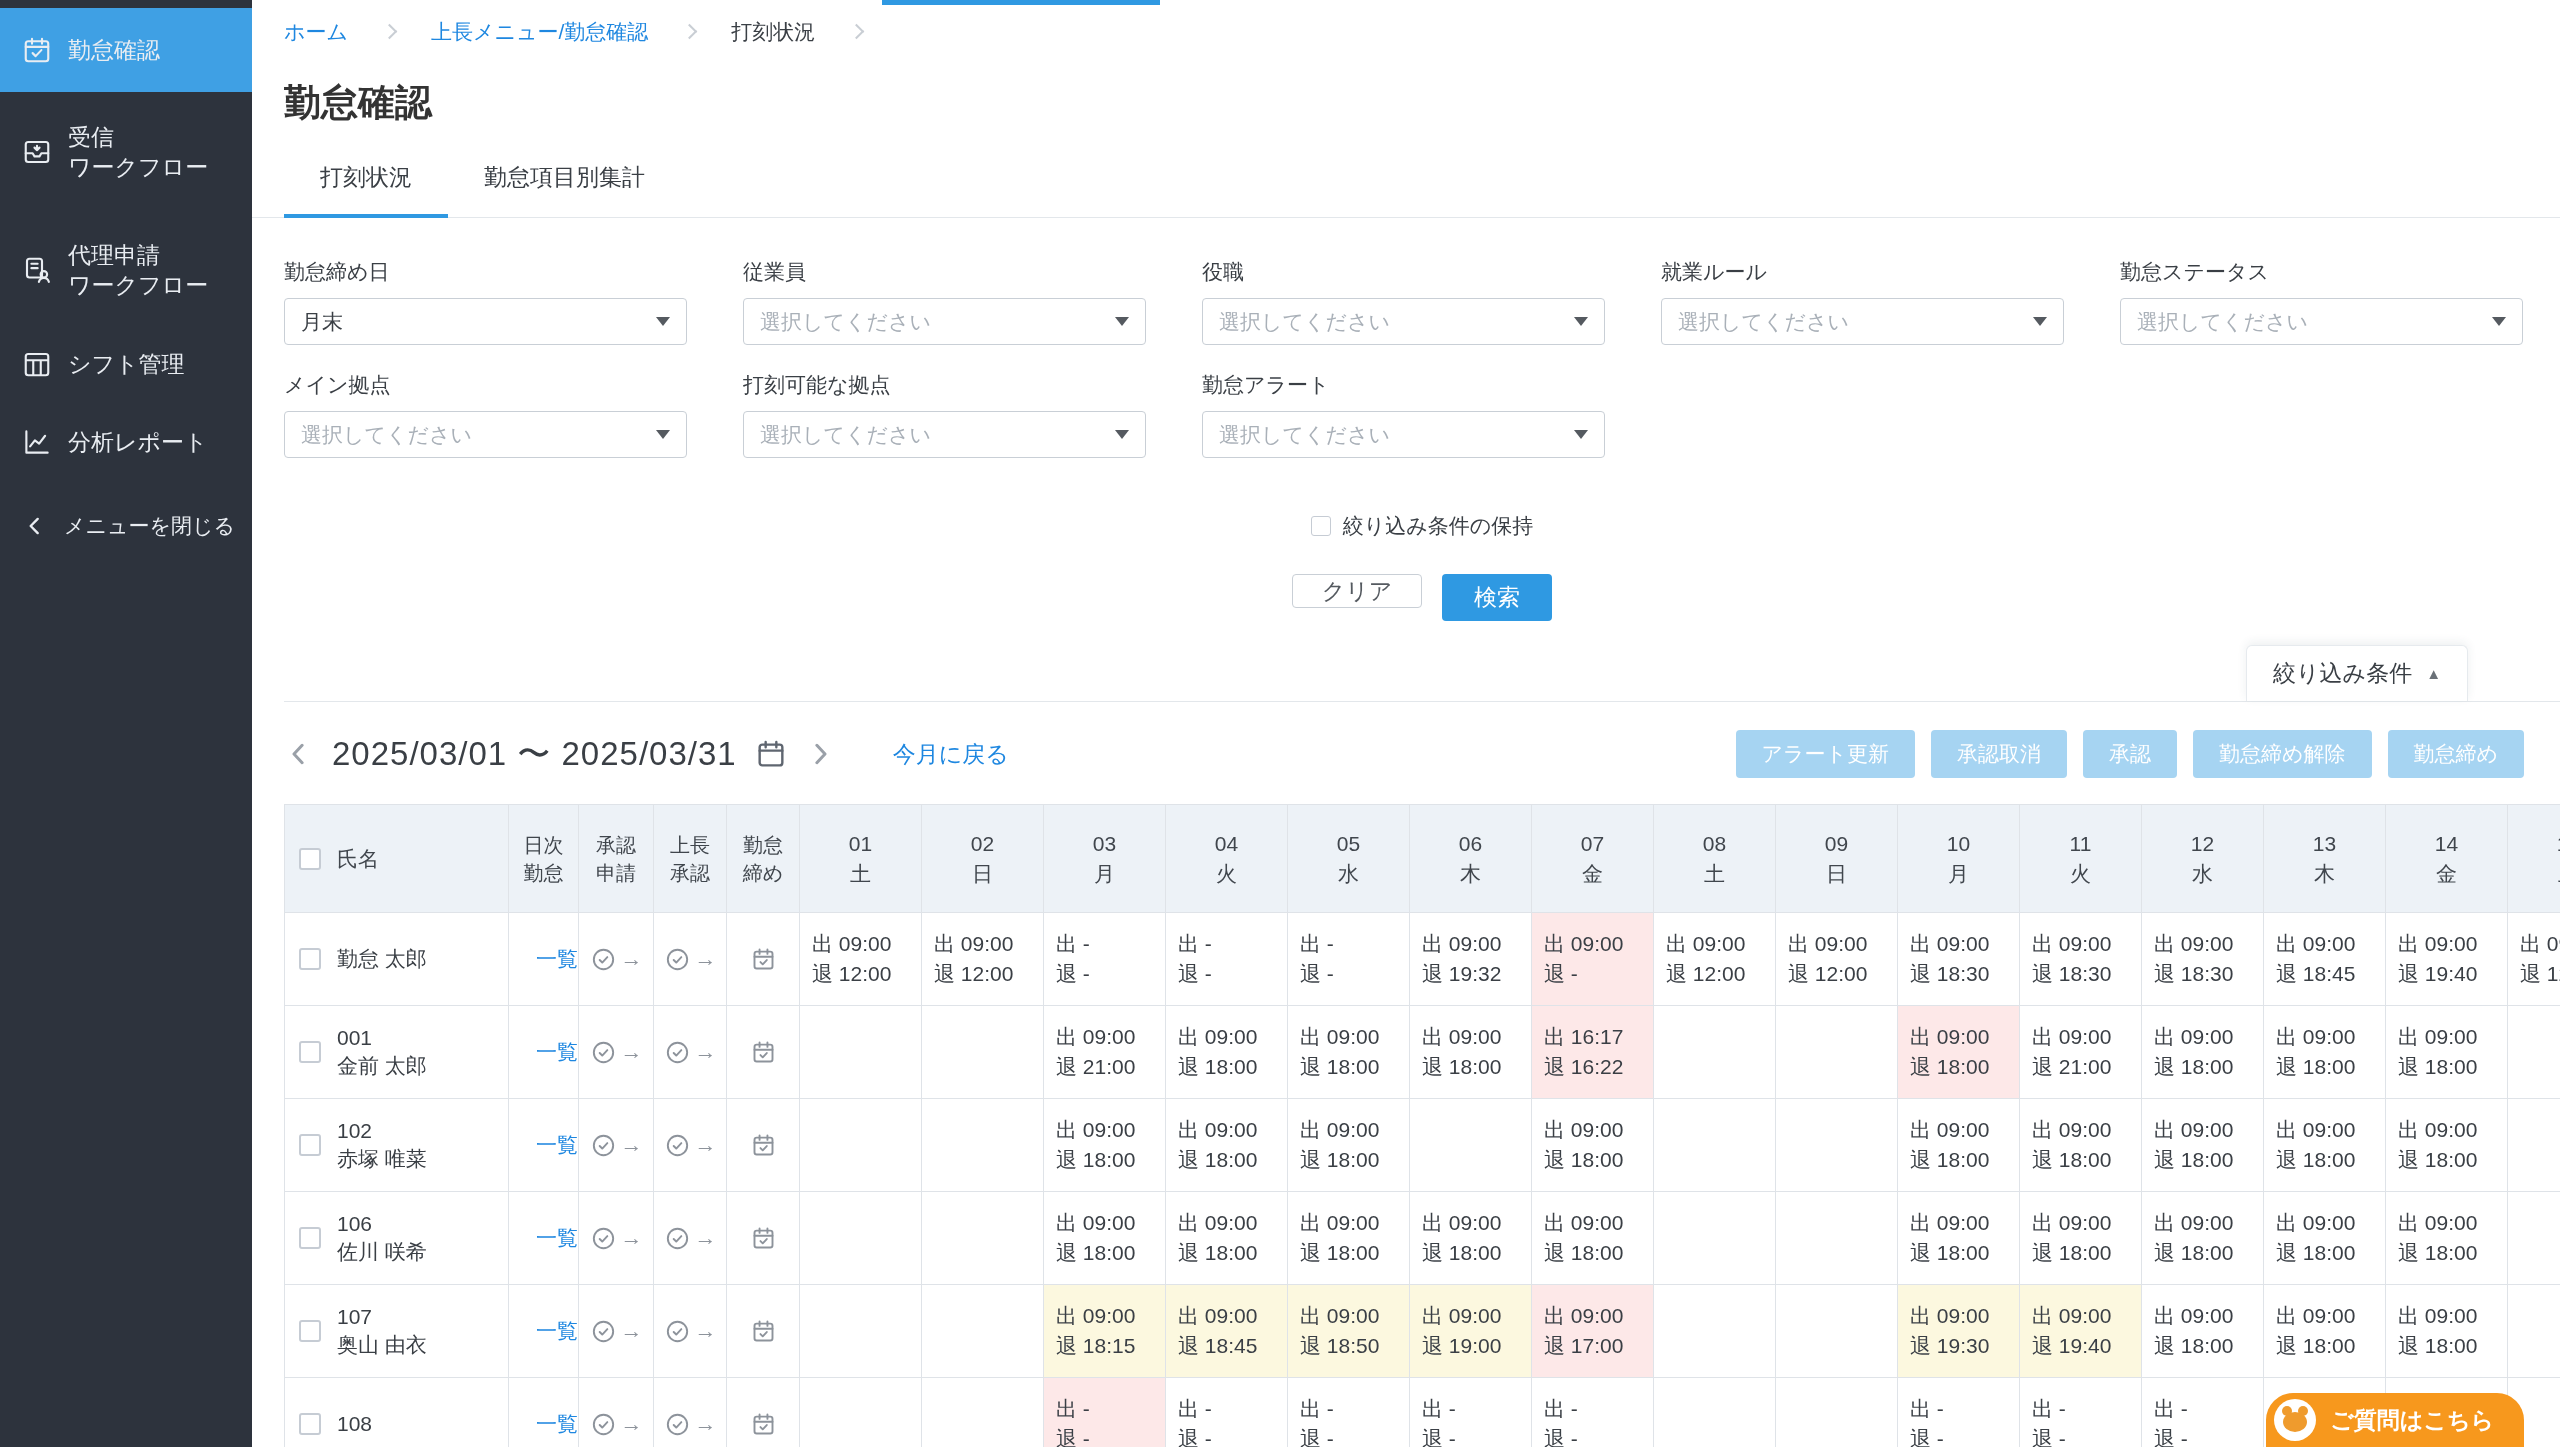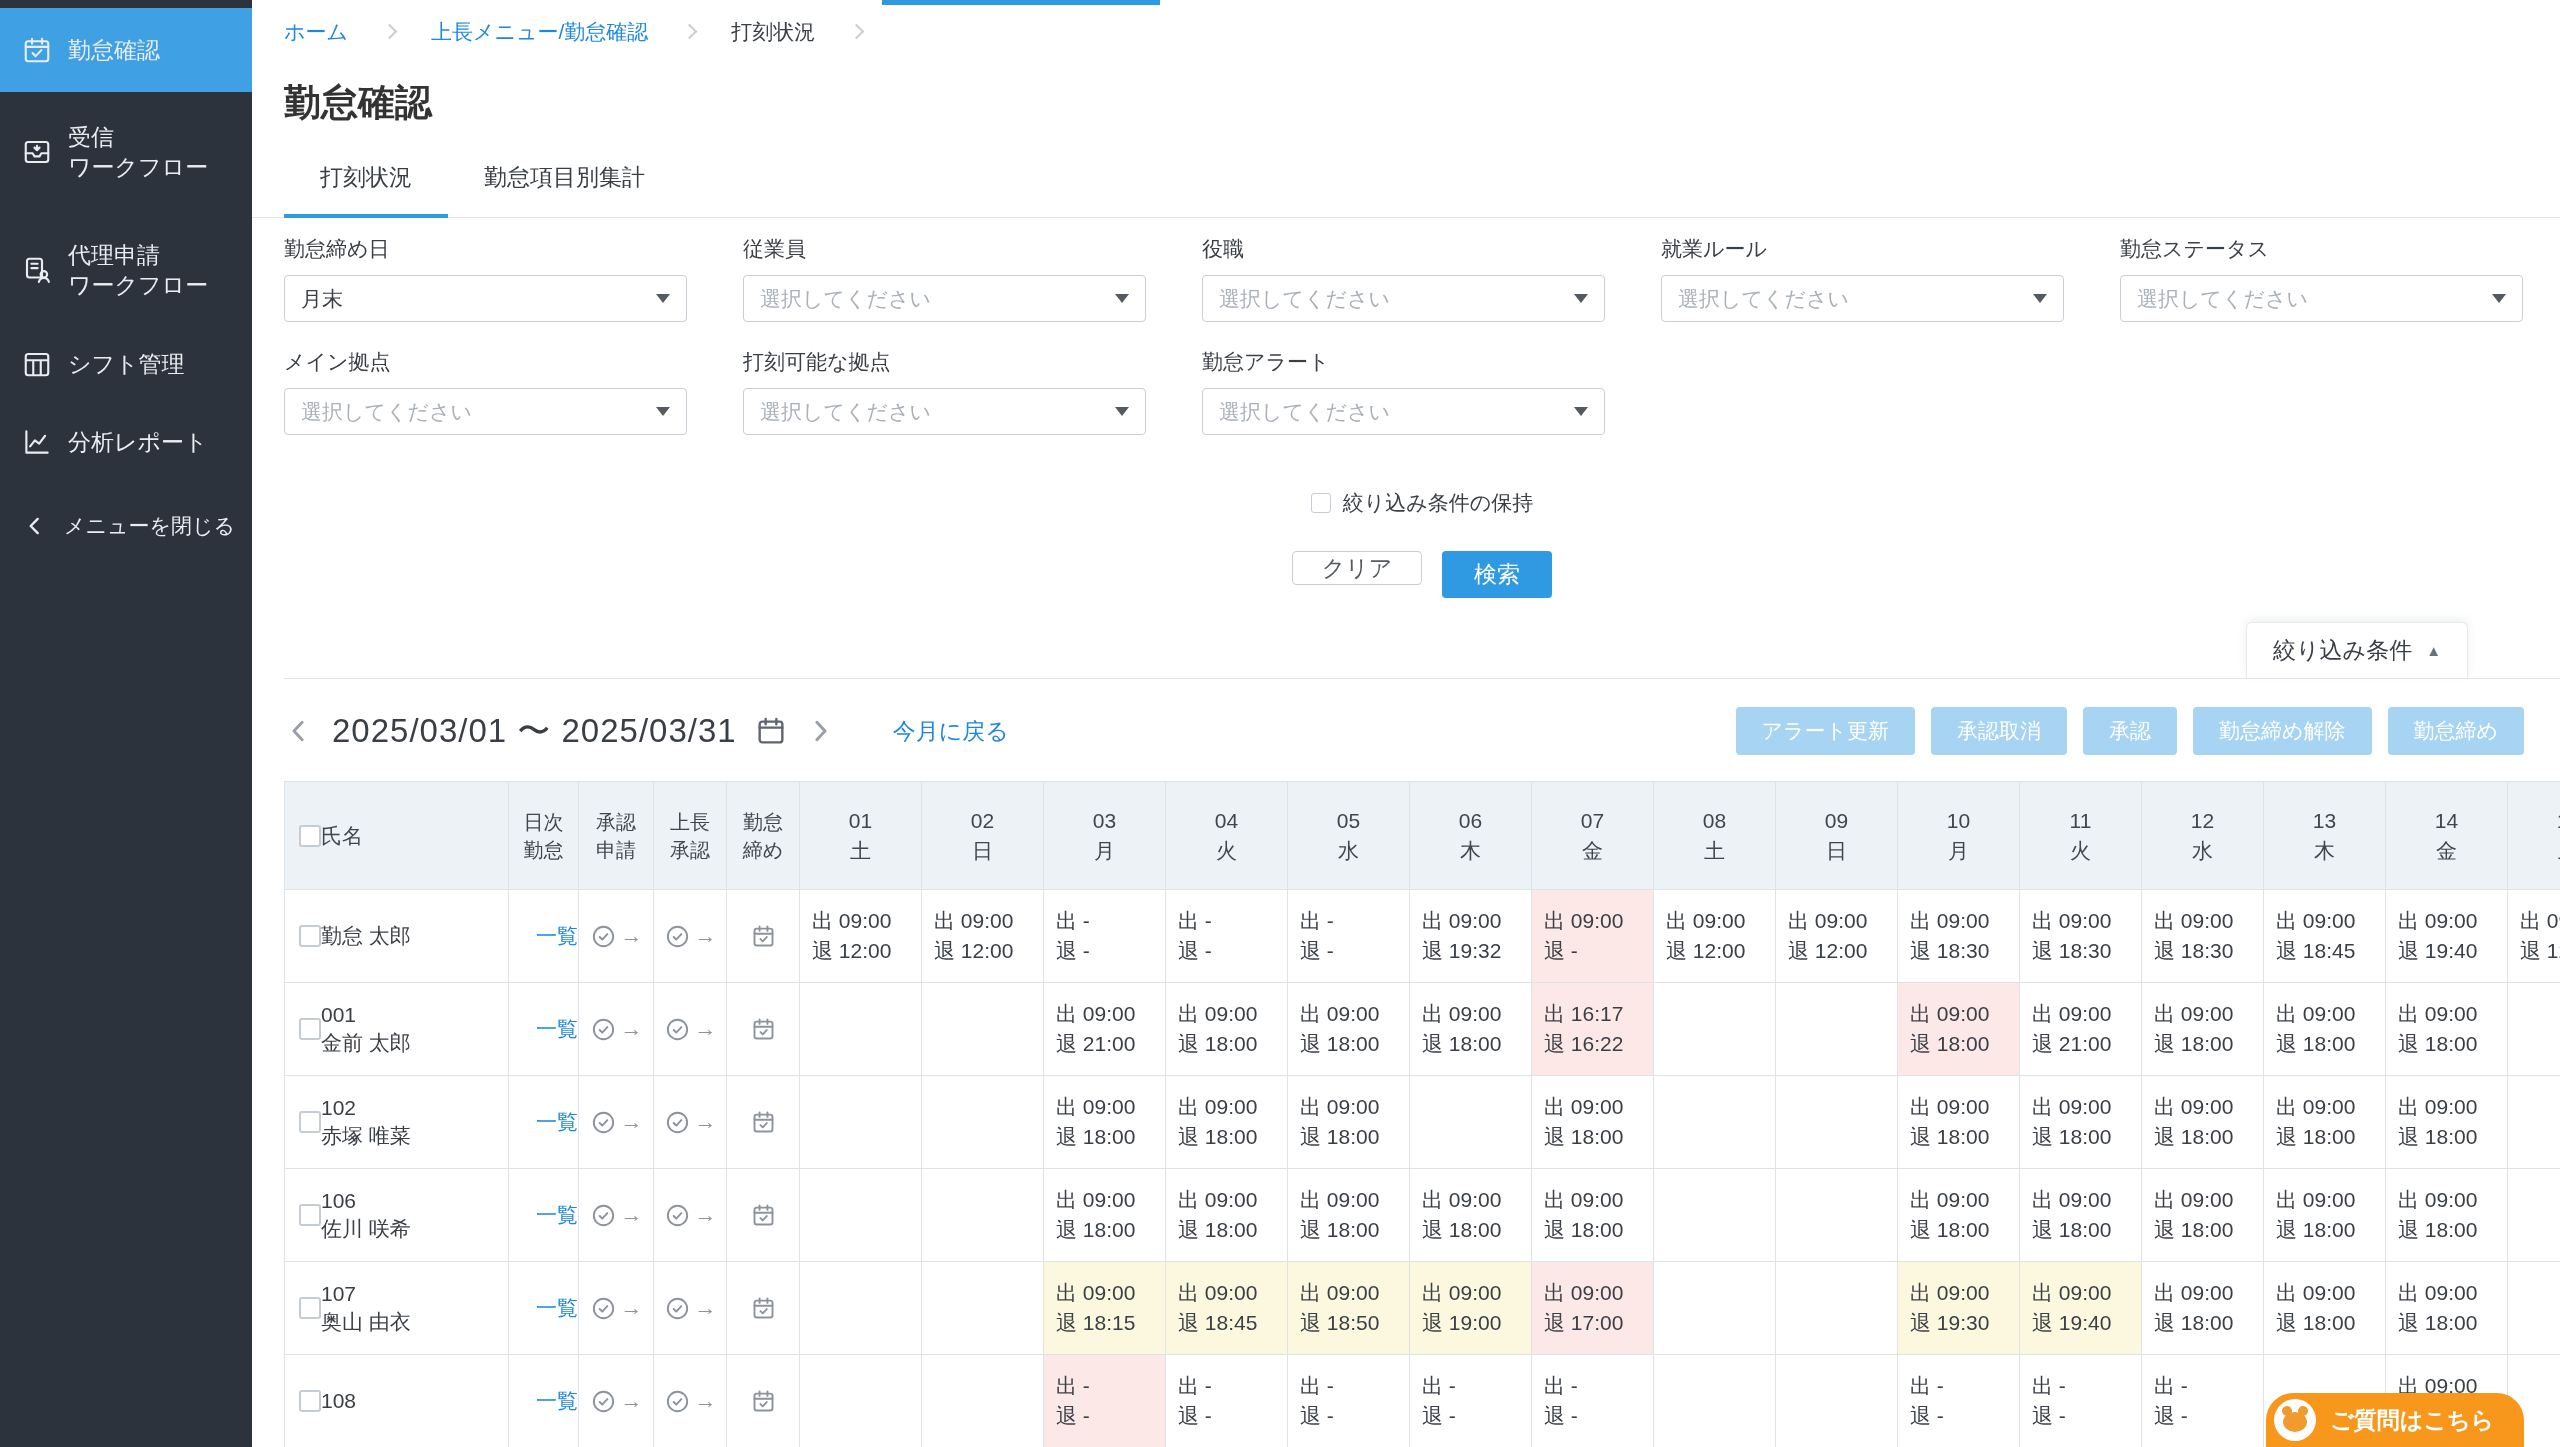--- a/index.html
+++ b/index.html
@@ -24,21 +24,21 @@
 .main{position:absolute;top:0;left:252px;width:2308px;height:100%;overflow:hidden;background:#fff;}
 .breadcrumb{display:flex;align-items:center;gap:36px;height:64px;padding-left:32px;font-size:21px;}
 .crumb{color:#3a3f45;}
 .crumb.link{color:var(--link);cursor:pointer;}
 .crumb-sep{width:11px;height:11px;border-top:2px solid #c9ced4;border-right:2px solid #c9ced4;transform:rotate(45deg);margin-top:-2px;}
 .title{margin:14px 0 0 32px;font-size:37px;font-weight:bold;color:#333;}
 .tabs{display:flex;margin-top:34px;padding-left:32px;border-bottom:1px solid #e3e7eb;}
 .tab{padding:0 36px 24px;font-size:23px;position:relative;cursor:pointer;}
 .tab.active::after{content:"";position:absolute;left:0;right:0;bottom:-1px;height:4px;background:var(--blue);}
 .filters{padding-left:32px;}
-.f-row{display:flex;gap:56px;margin-top:17px;}
+.f-row{display:flex;gap:56px;margin-top:40px;}
 .f-row + .f-row{margin-top:26px;}
 .f-label{font-size:21px;margin-bottom:12px;}
 .select{width:403px;height:47px;border:1px solid #c9cfd6;border-radius:4px;display:flex;align-items:center;justify-content:space-between;padding:4px 16px;font-size:21px;background:#fff;cursor:pointer;}
 .select .caret{width:0;height:0;border-left:7px solid transparent;border-right:7px solid transparent;border-top:9px solid #555a60;}
 .select.ph .sel-text{color:#a9b0b8;}
 .keep-row{display:flex;justify-content:center;align-items:center;gap:12px;margin-top:54px;font-size:21px;}
 .cb{display:inline-block;width:22px;height:22px;border:2px solid #c6ccd4;border-radius:3px;background:#fff;flex:0 0 auto;}
 .cb.small{width:20px;height:20px;border-width:1.5px;}
 .btn-row{display:flex;justify-content:center;gap:20px;margin-top:34px;}
 .btn-clear{width:130px;height:34px;background:#fff;border:1px solid #c9cfd6;border-radius:4px;font-size:23px;color:#555a60;cursor:pointer;font-family:inherit;}
@@ -52,21 +52,21 @@
 .date-range{font-size:33px;color:#3a3f45;letter-spacing:1px;}
 .cal-icon{display:inline-flex;color:#5f6670;cursor:pointer;}
 .back-link{font-size:23px;color:var(--link);margin-left:40px;cursor:pointer;text-decoration:none;}
 .period-actions{display:flex;gap:16px;}
 .act-btn{height:48px;padding:0 26px;background:var(--light-btn);color:#fff;border:none;border-radius:4px;font-size:21px;cursor:pointer;font-family:inherit;white-space:nowrap;}
 .table-wrap{margin:26px 0 0 32px;}
 table{border-collapse:collapse;table-layout:fixed;width:2345px;}
 th,td{border:1px solid var(--border);}
 thead th{background:var(--head-bg);height:108px;font-weight:normal;color:#40464d;font-size:21px;}
 .th-name{text-align:left;}
-.th-name .wrap,.td-name .wrap{display:flex;align-items:center;gap:0;padding-left:14px;}
+.th-name .wrap,.td-name .wrap{display:flex;align-items:center;gap:16px;padding-left:14px;}
 .th-flow{font-size:20px;line-height:28px;text-align:center;}
 .th-day{text-align:center;line-height:30px;}
 tbody td{height:93px;vertical-align:middle;font-size:21px;background:#fff;}
 .td-name .nm{line-height:28px;}
 .td-list{text-align:right;}
 .td-list a{color:var(--link);cursor:pointer;text-decoration:none;}
 .td-flow{text-align:center;white-space:nowrap;}
 .icon.flow{color:var(--muted);display:inline-flex;vertical-align:middle;}
 .arrow{display:inline-block;vertical-align:middle;font-size:22px;color:var(--muted);margin-left:4px;}
 .td-day{padding-left:12px;line-height:30px;}

